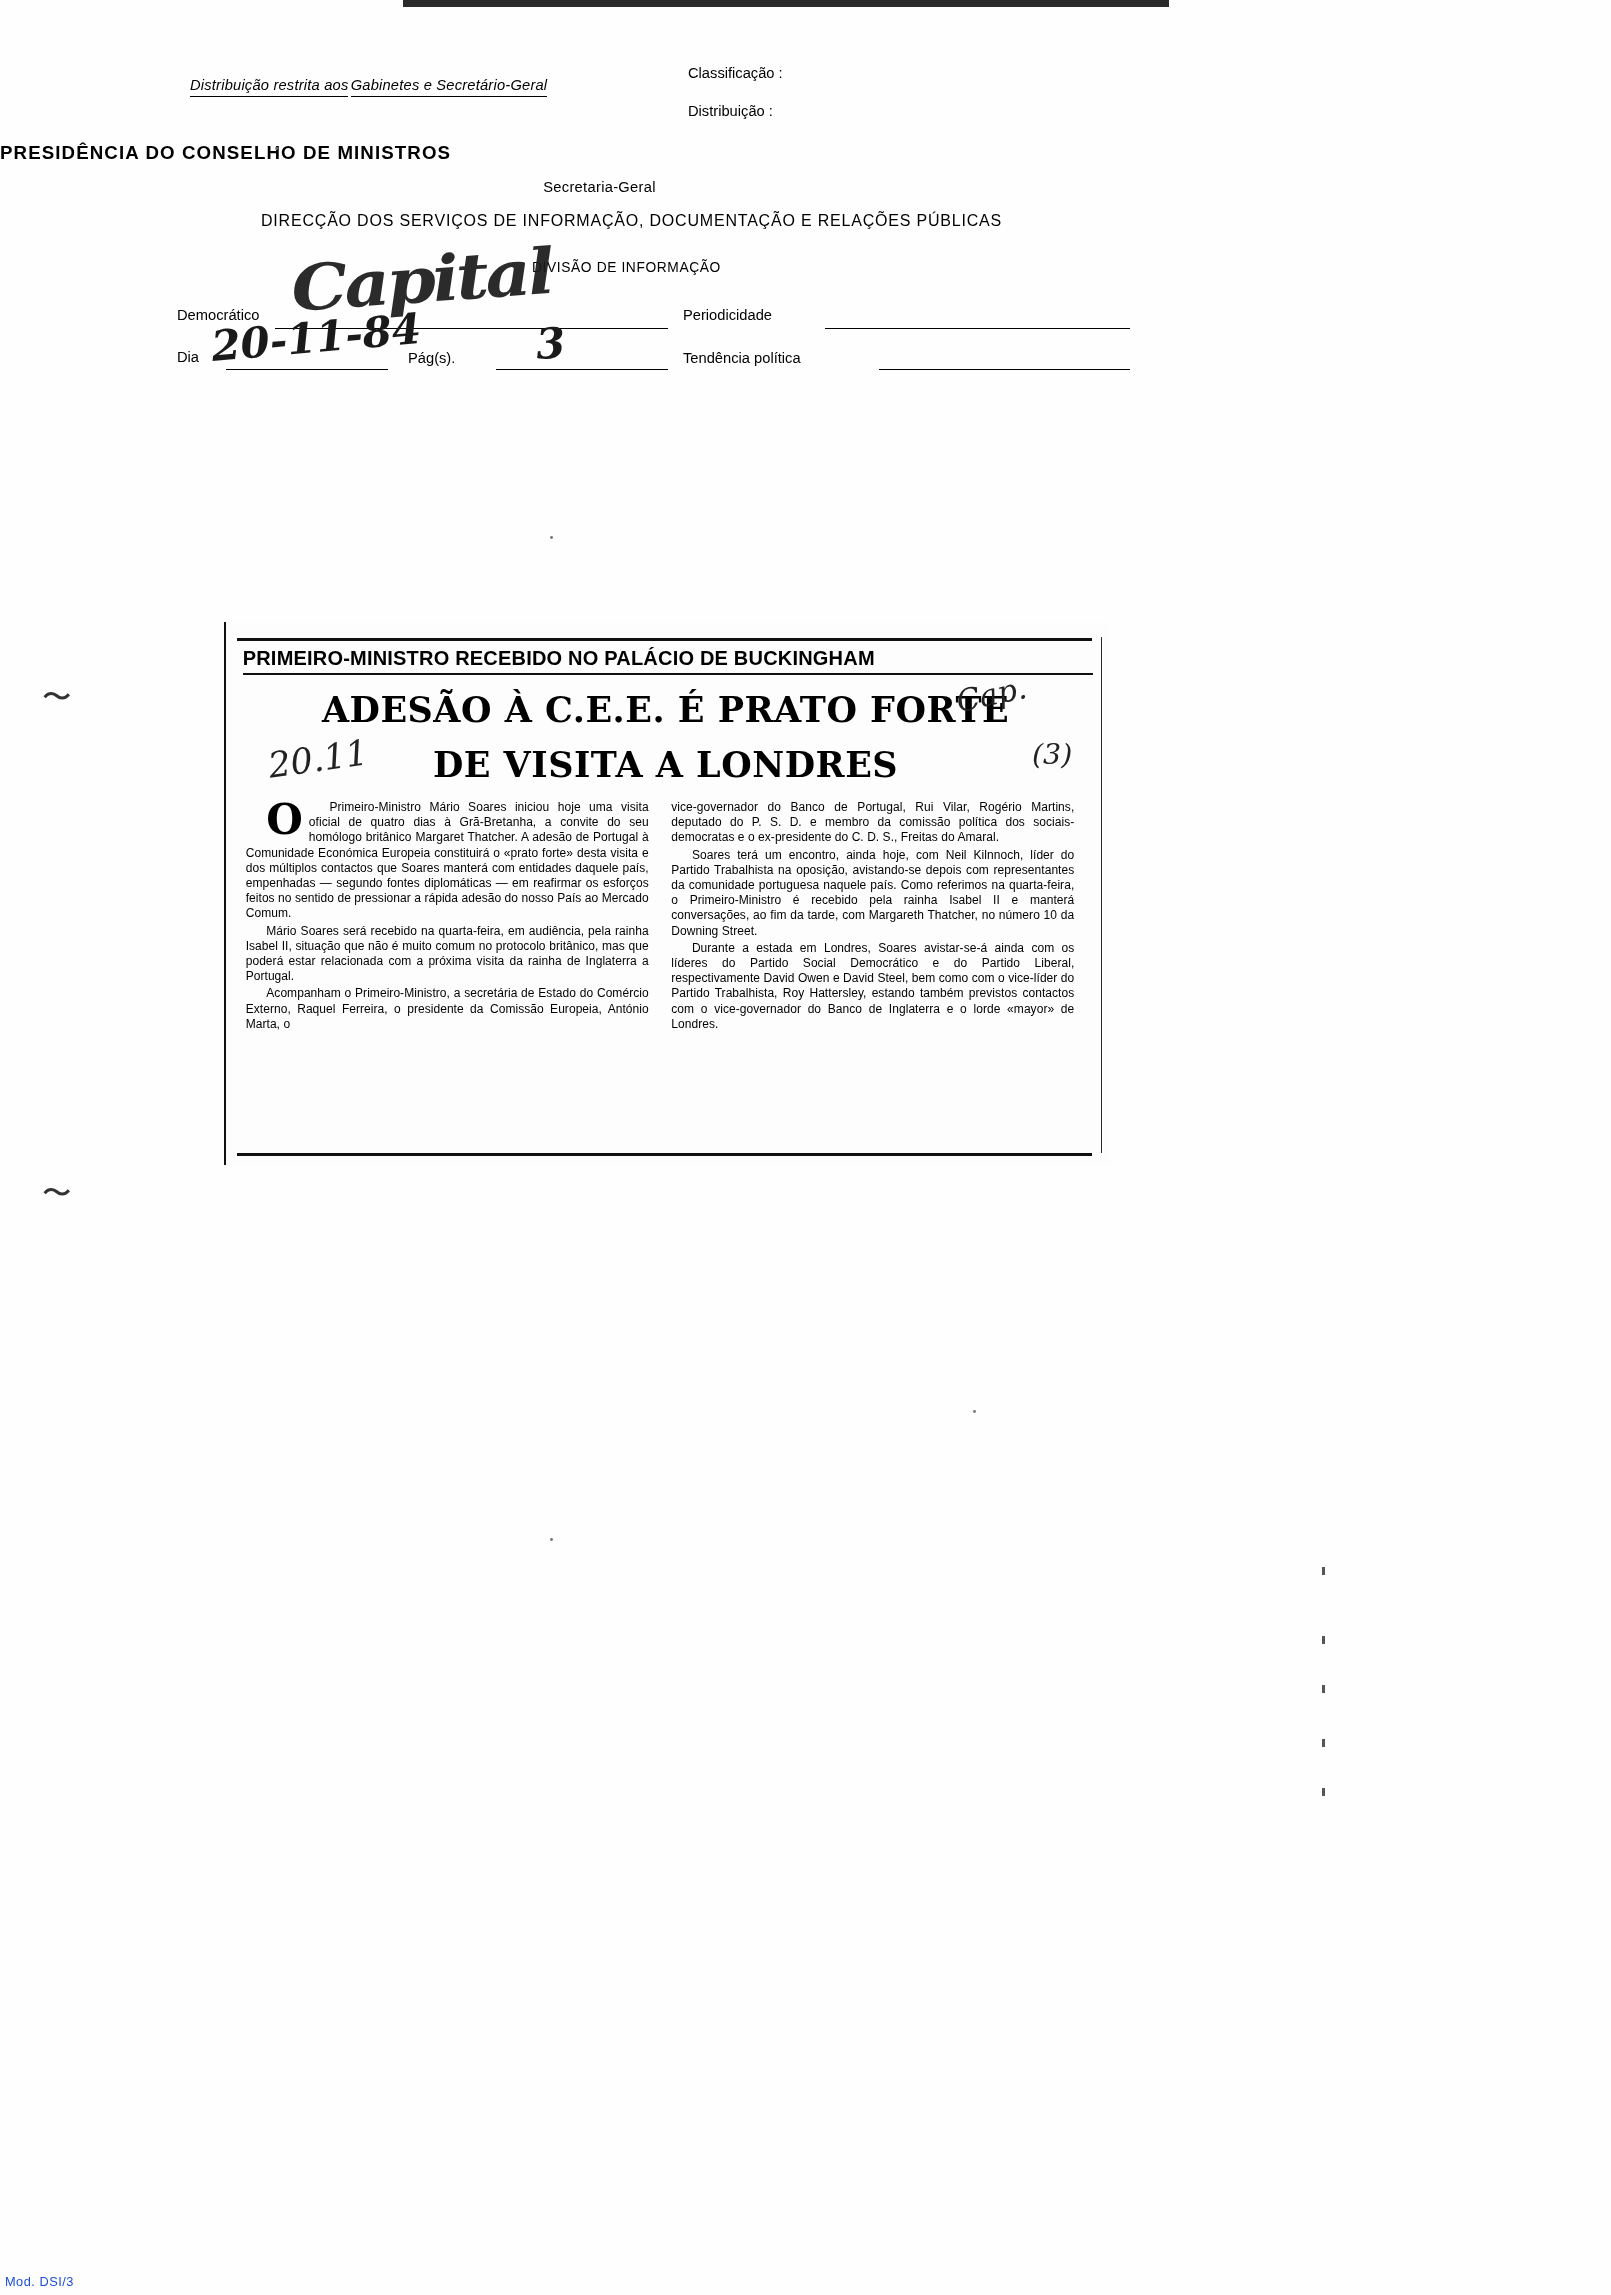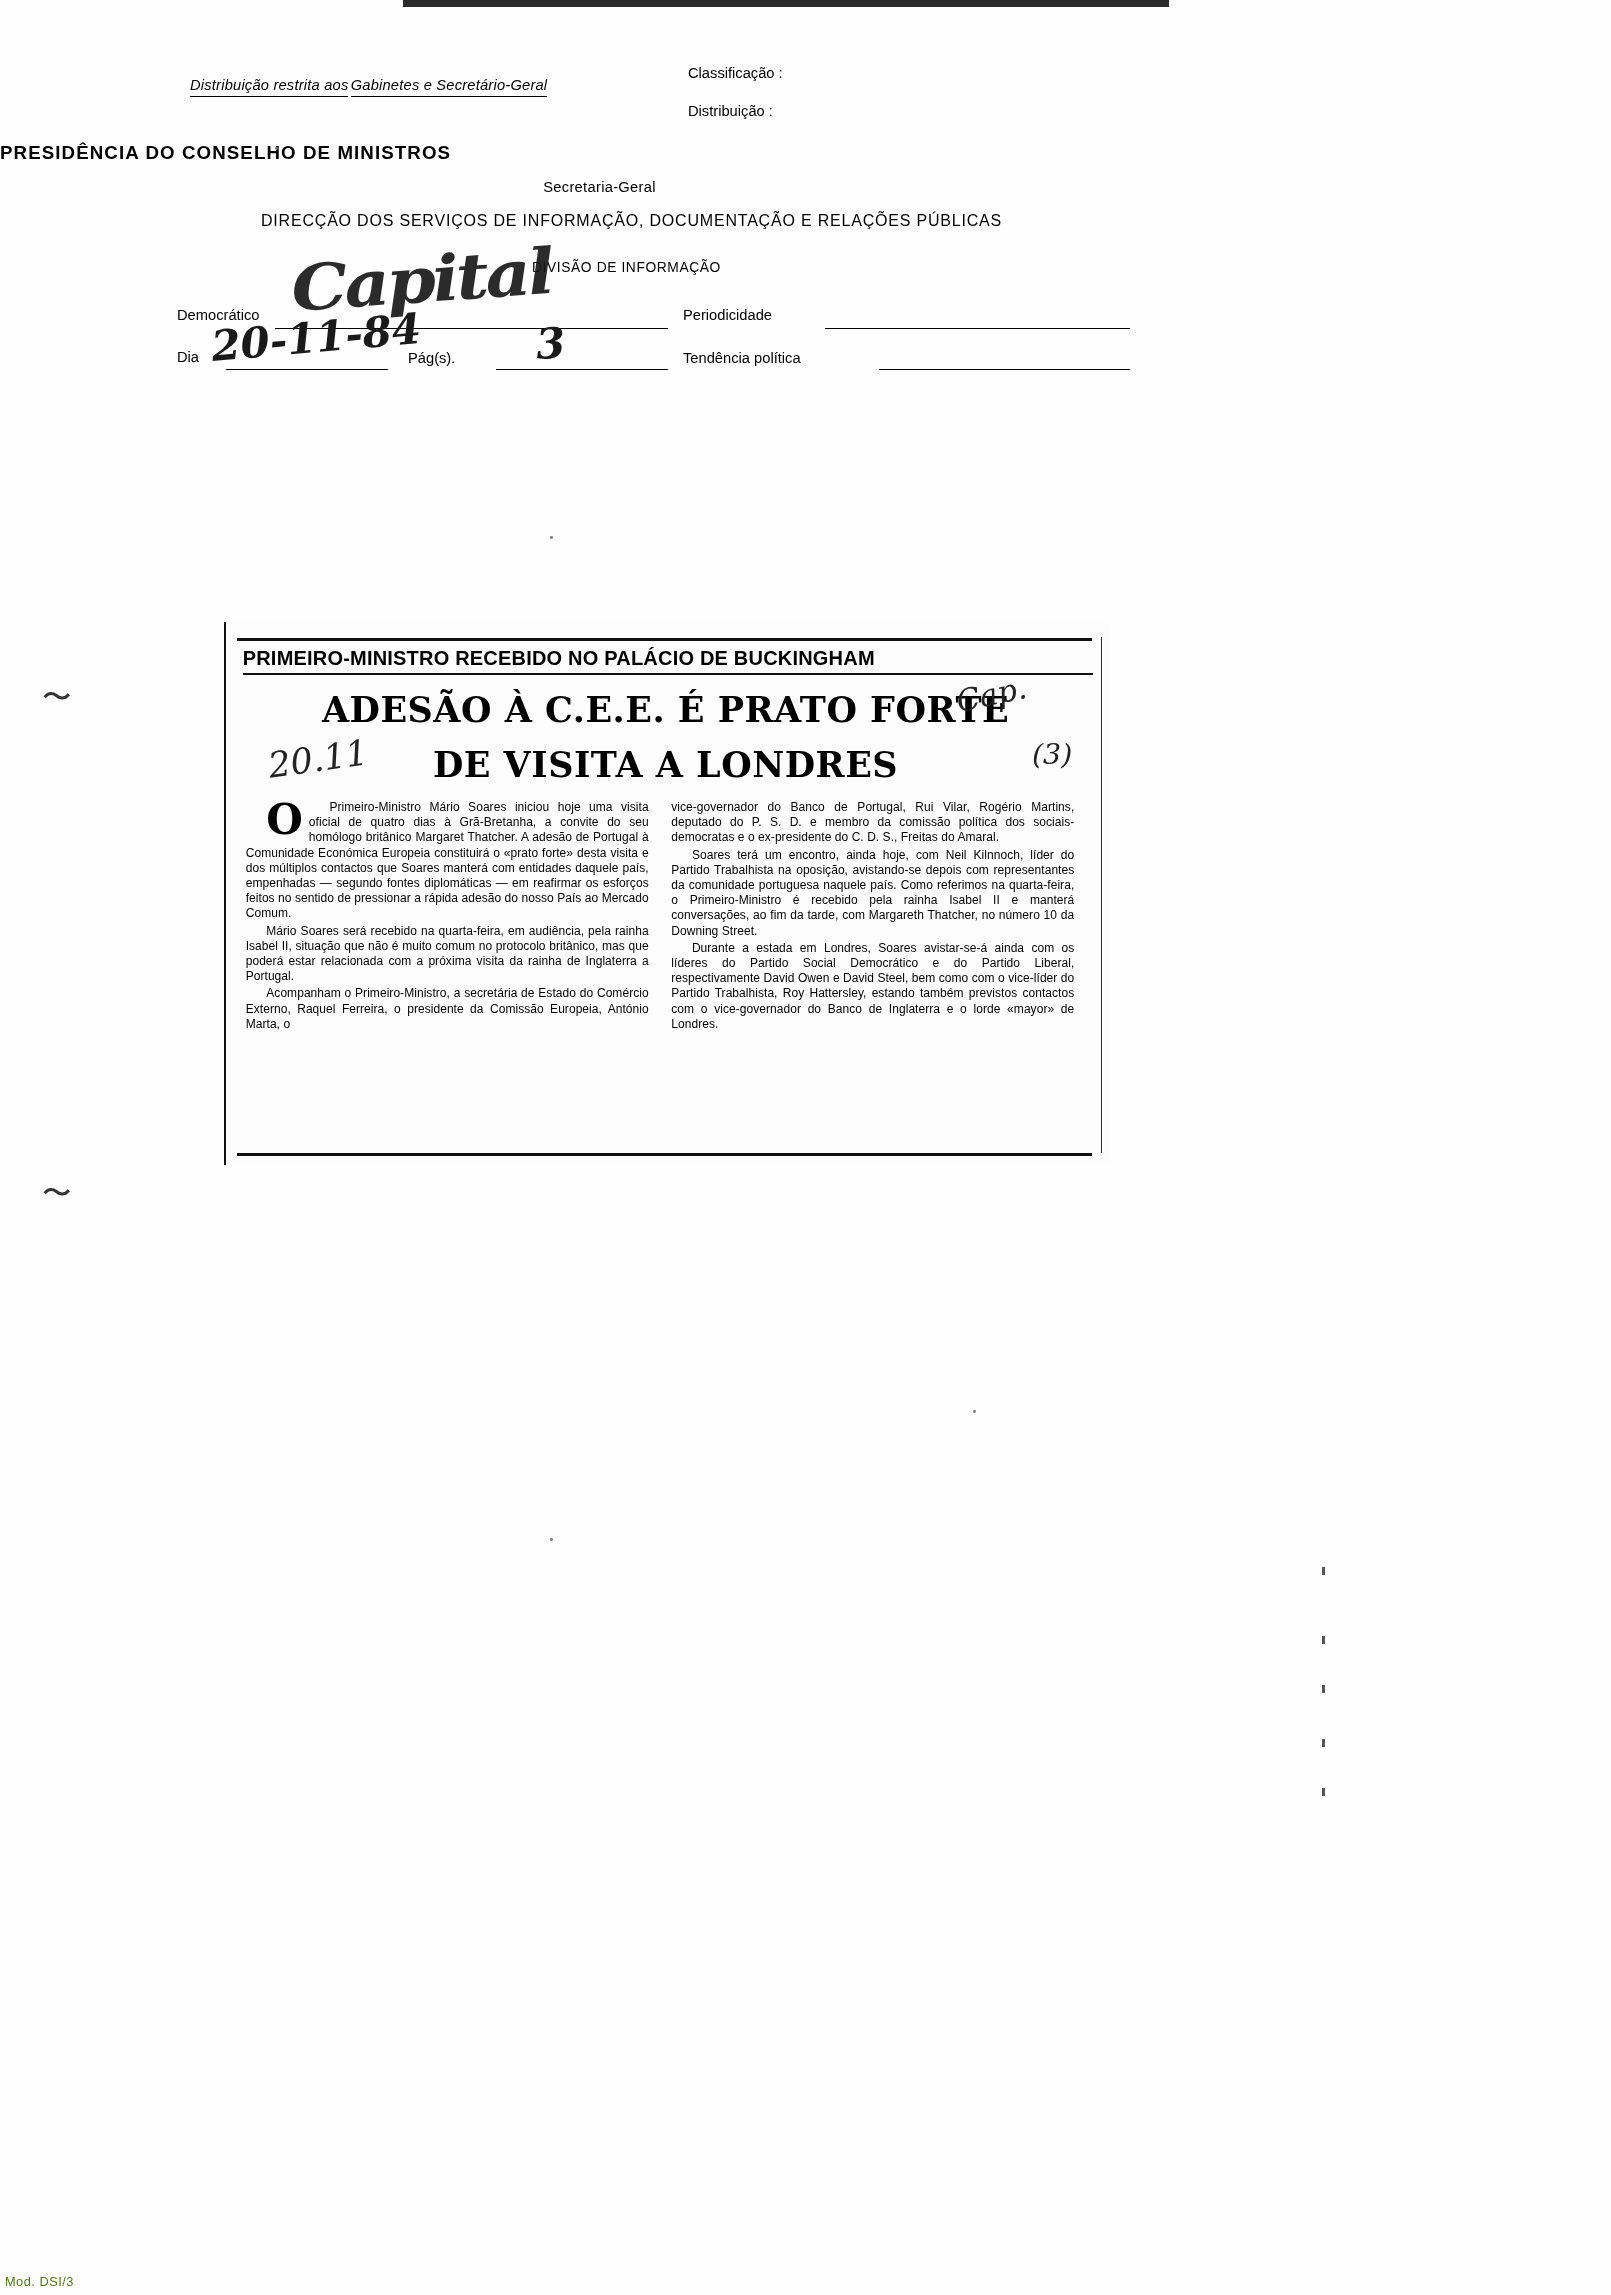--- a/index.html
+++ b/index.html
@@ -274,21 +274,21 @@
     font-size: 29.5px;
     color: #333;
     font-family: "DejaVu Serif", serif;
   }
 
   .mod-label {
     position: absolute;
     left: 4.9px;
     bottom: 5.9px;
     font-size: 12.8px;
-    color: #4d7c0f;
+    color: #1d4ed8;
     letter-spacing: 0.5px;
   }
 </style>
 </head>
 <body>
 
 <div class="page">
 
   <div class="scan-edge-top"></div>
 

